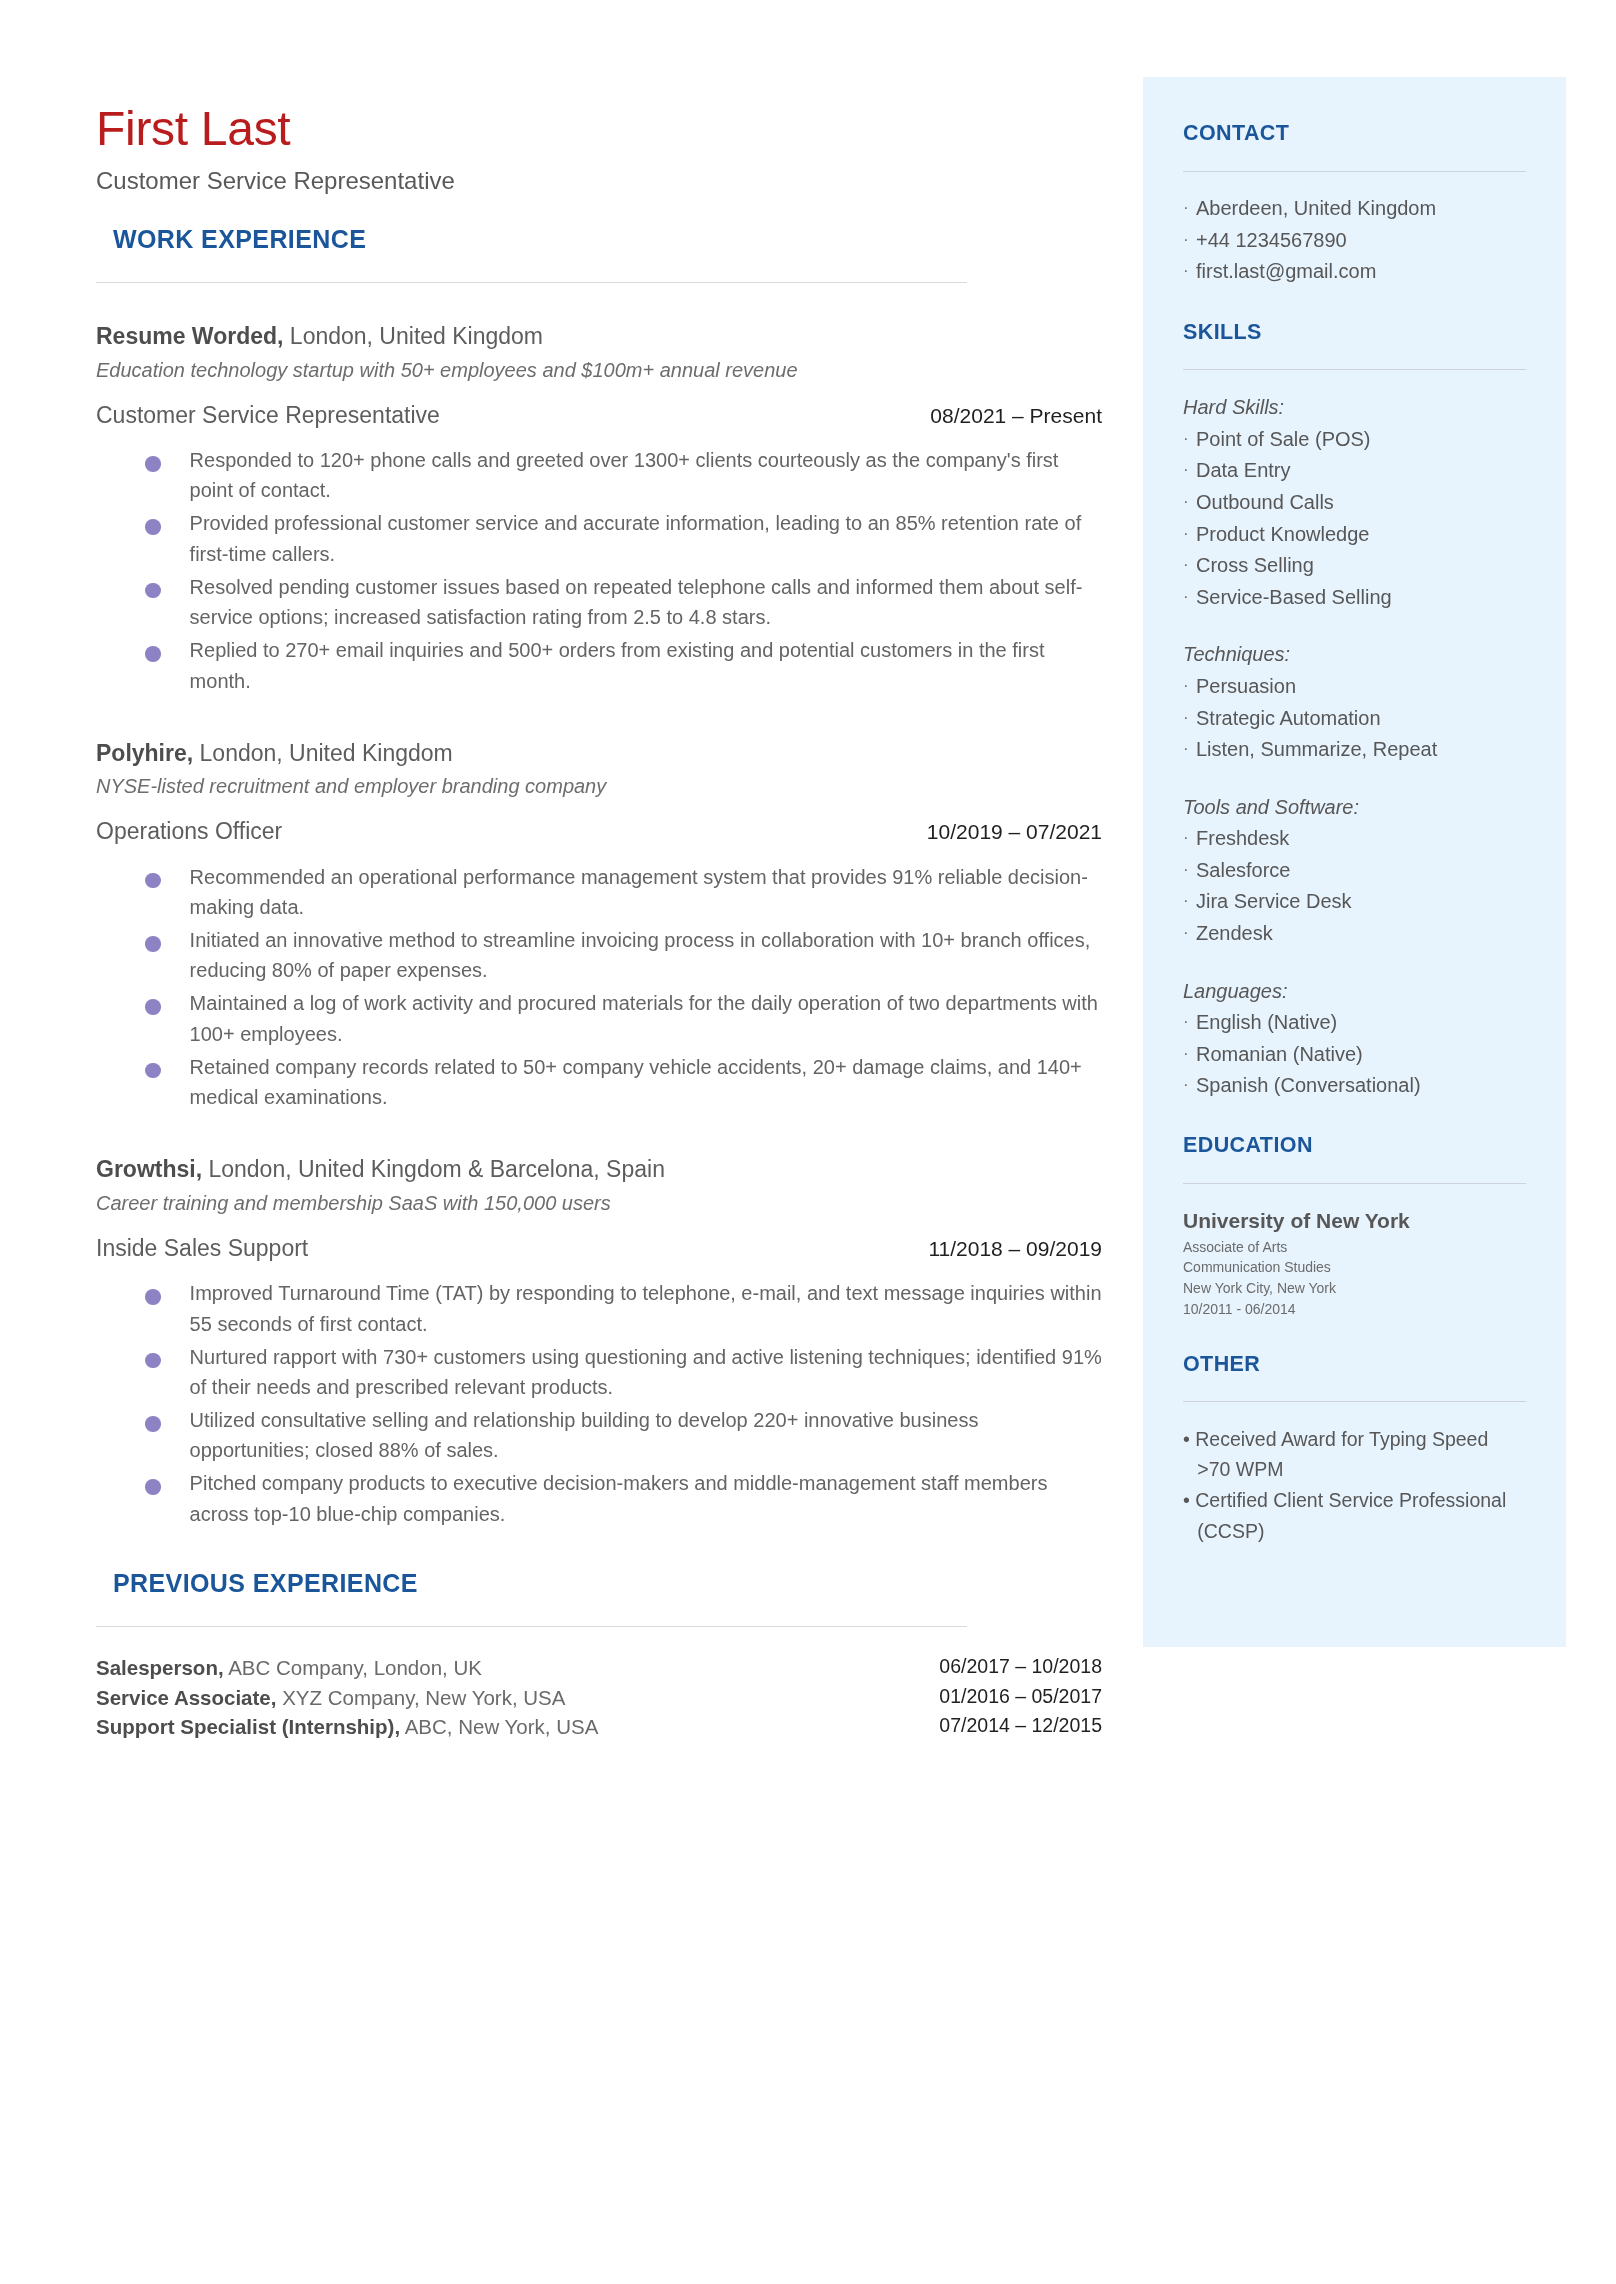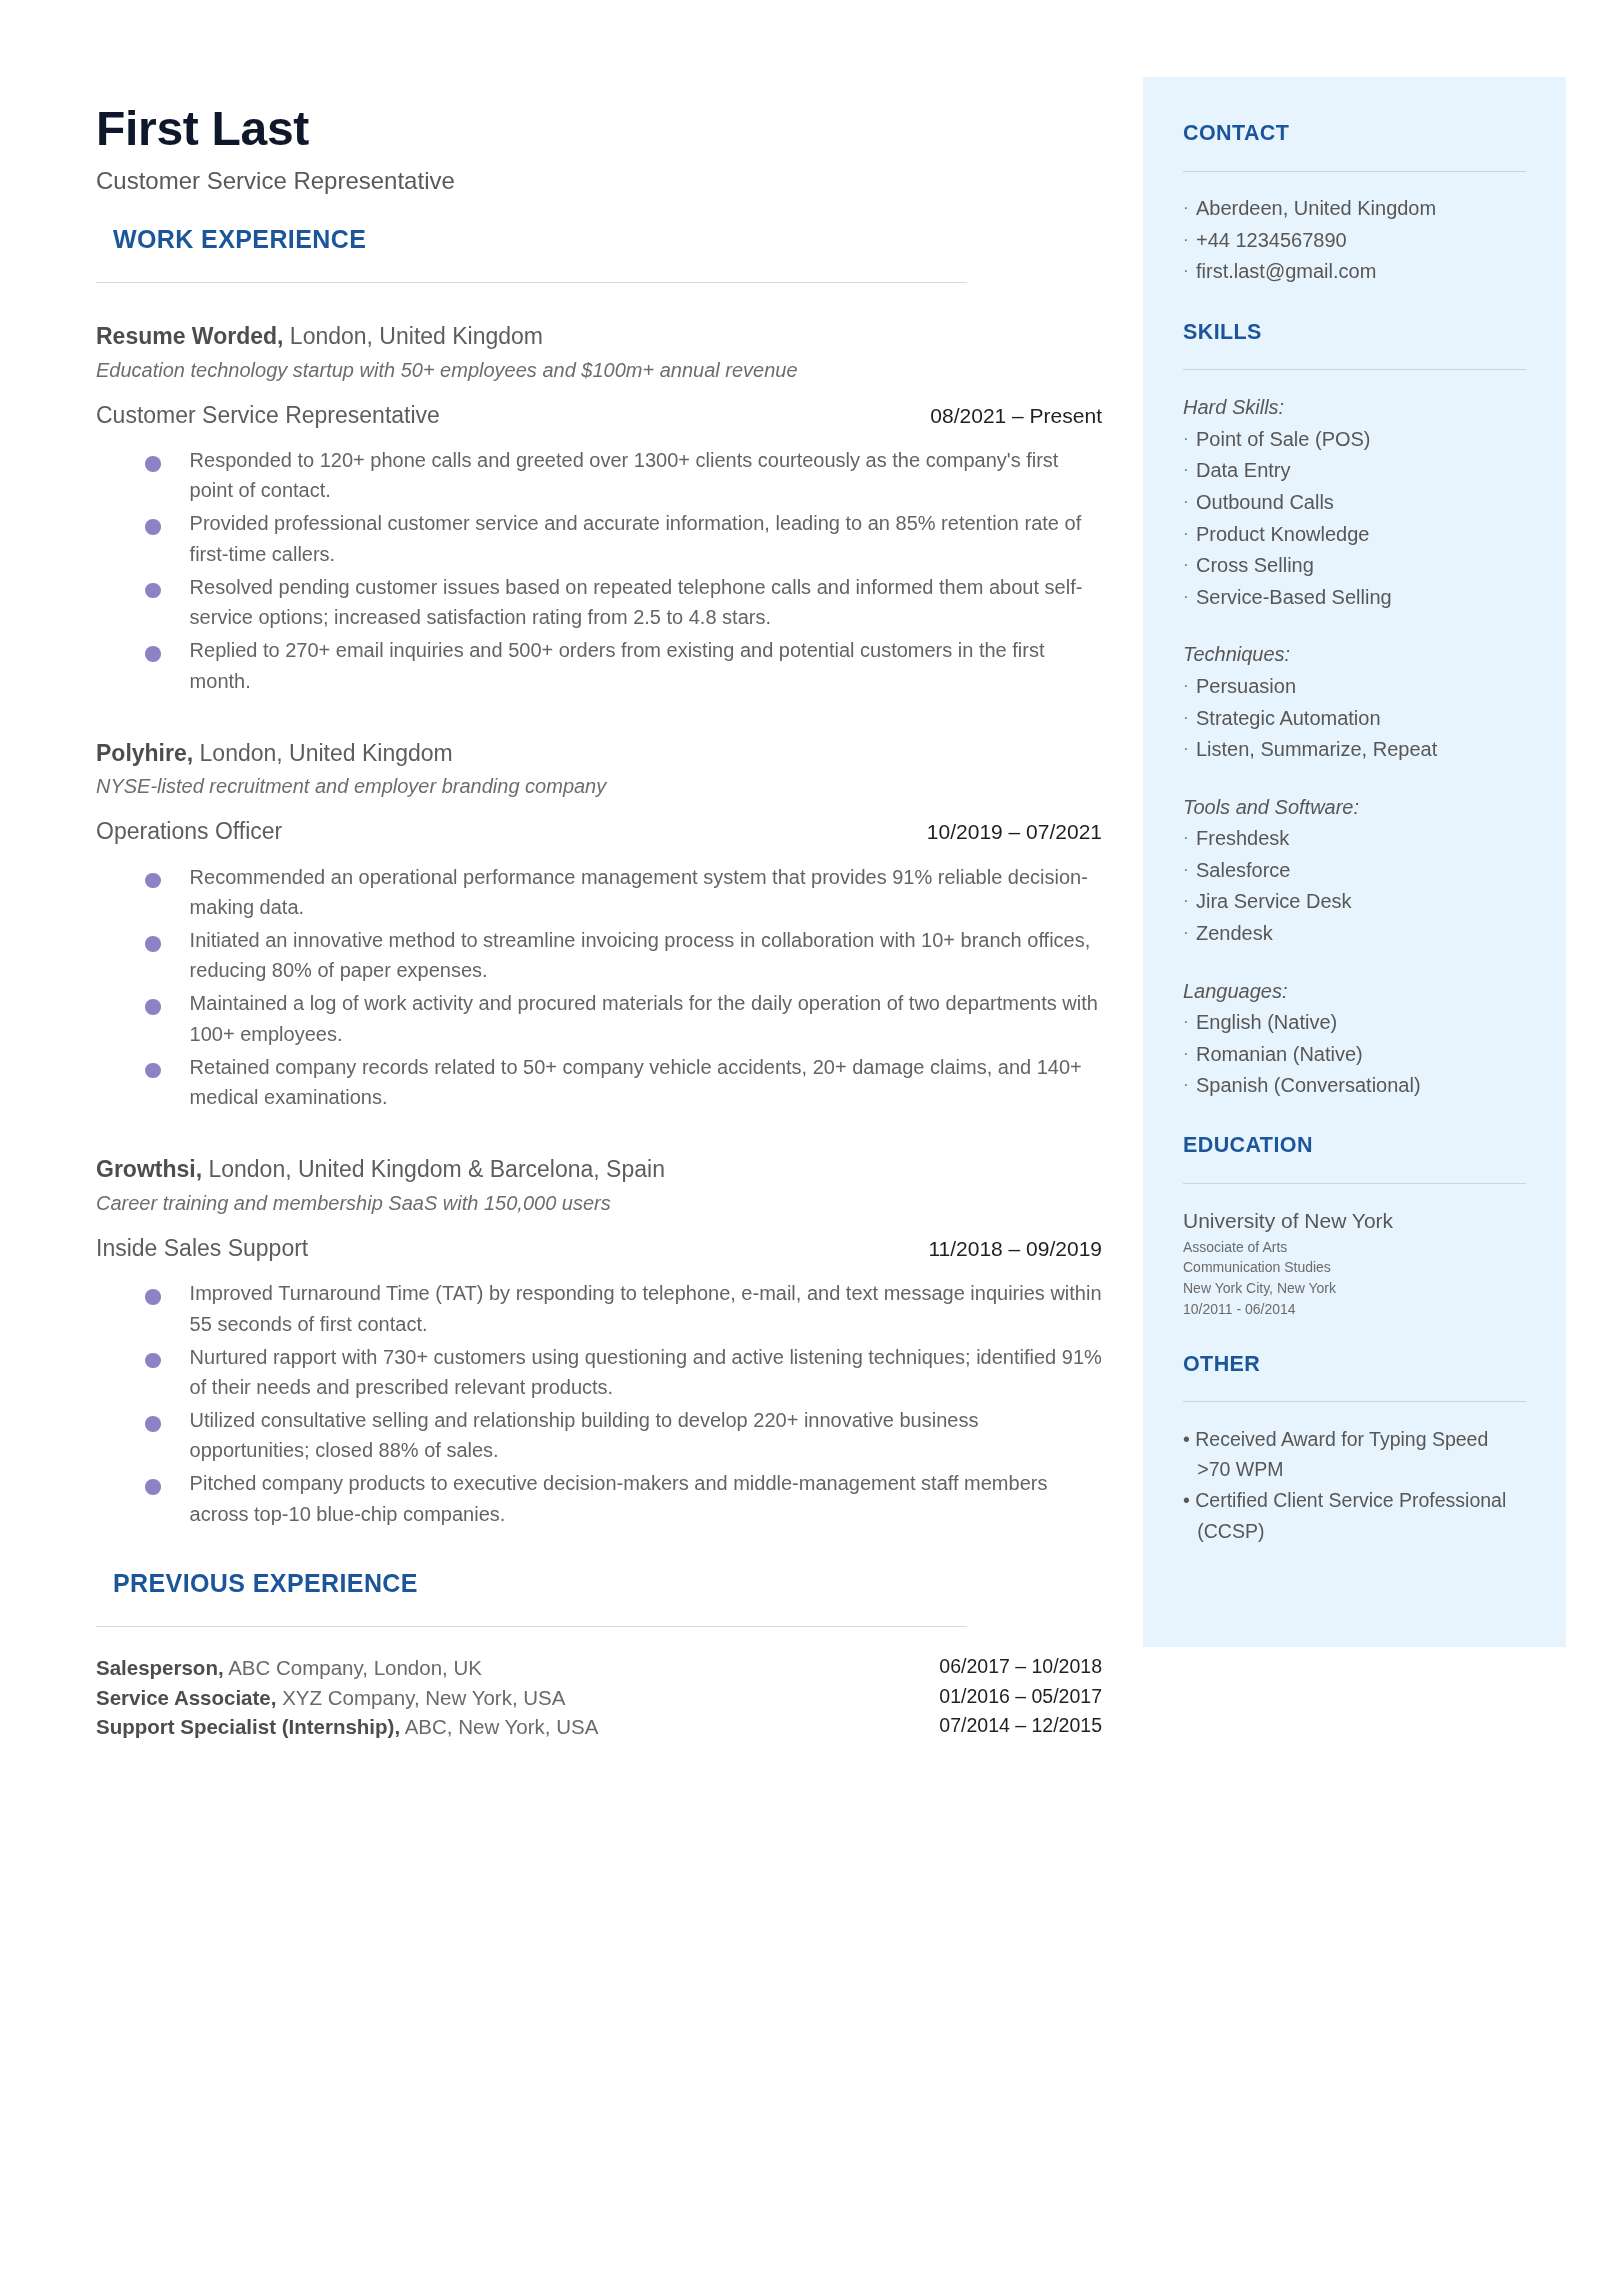--- a/index.html
+++ b/index.html
@@ -76,21 +76,21 @@
     font-style: italic;
     font-weight: 300;
     line-height: 1.58;
   }
 
   .gap-lg { height: 26px; }
 
   .edu-school {
     color: #575757;
     font-size: 21px;
-    font-weight: 400;
+    font-weight: 700;
     line-height: 1.5;
   }
   .edu-line {
     color: #6b6b6b;
     font-size: 14px;
     font-weight: 300;
     line-height: 1.48;
   }
 
   .other-item {
@@ -104,23 +104,23 @@
 
   
   .main {
     position: absolute;
     left: 96px;
     top: 104px;
     width: 1006px;
   }
 
   .name {
-    color: #0f172a;
+    color: #b91c1c;
     font-size: 48px;
-    font-weight: bold;
+    font-weight: normal;
     letter-spacing: -0.3px;
     line-height: 1.05;
   }
 
   .subtitle {
     color: #595959;
     font-size: 24px;
     font-weight: 300;
     margin-top: 13px;
     line-height: 1.2;

